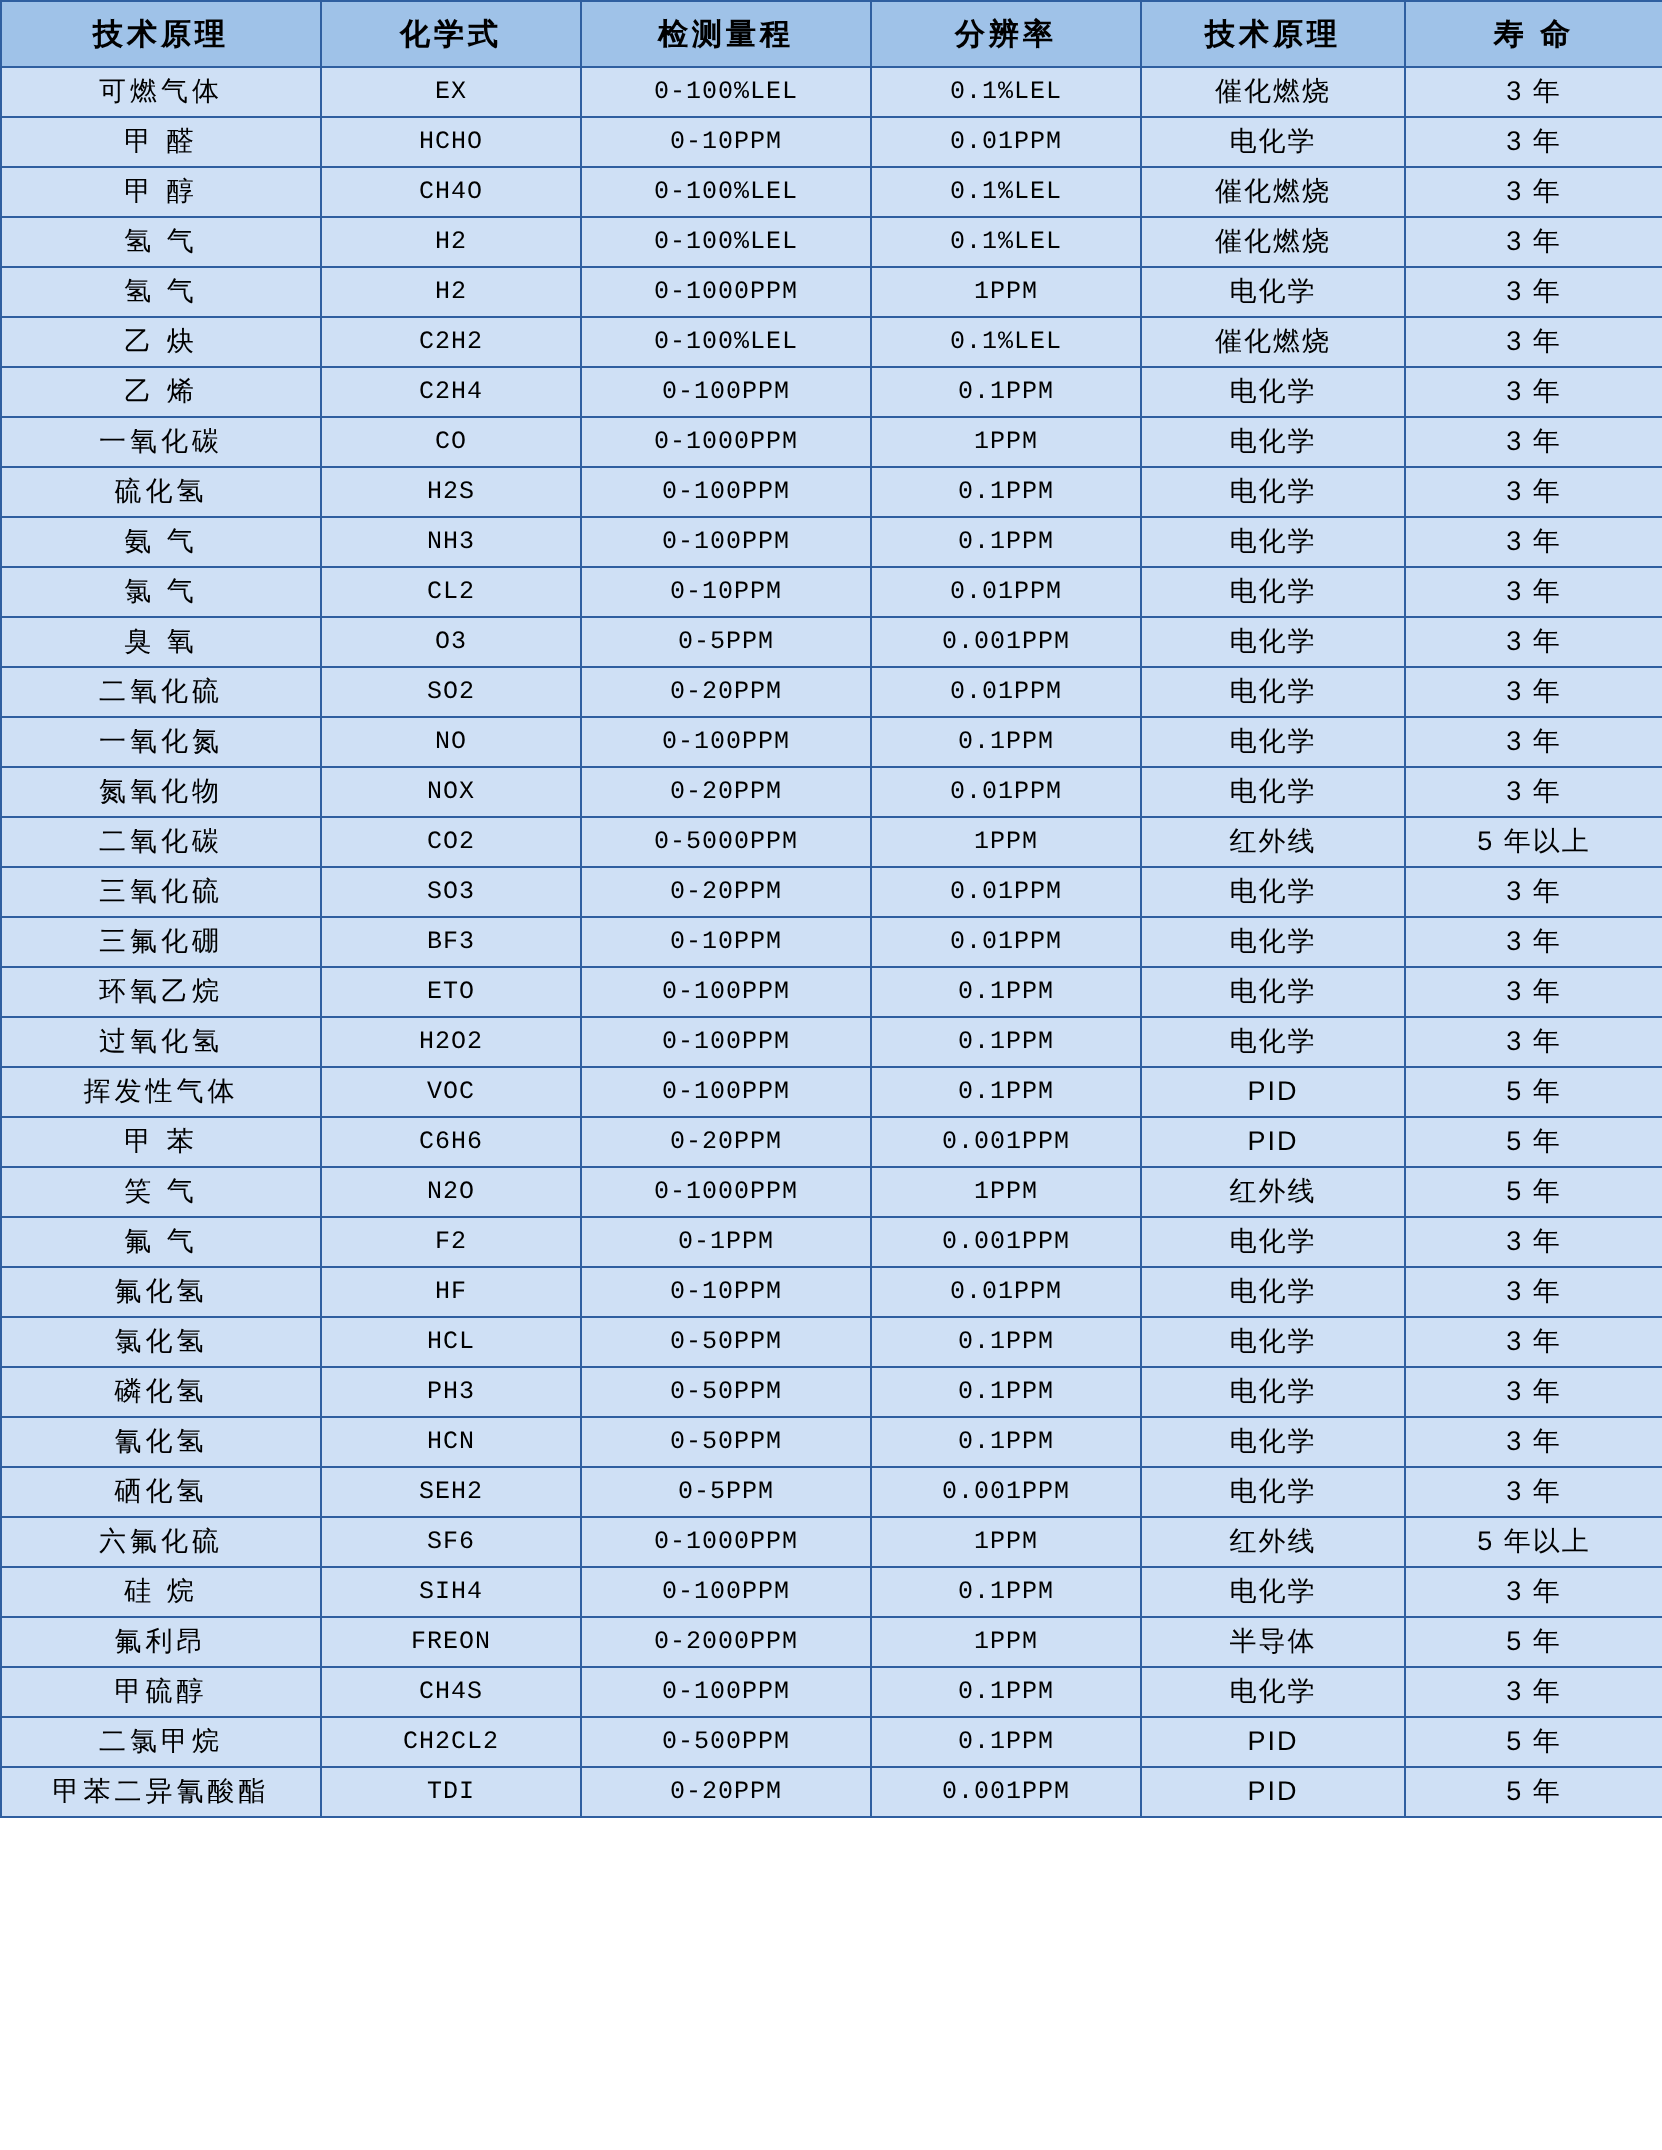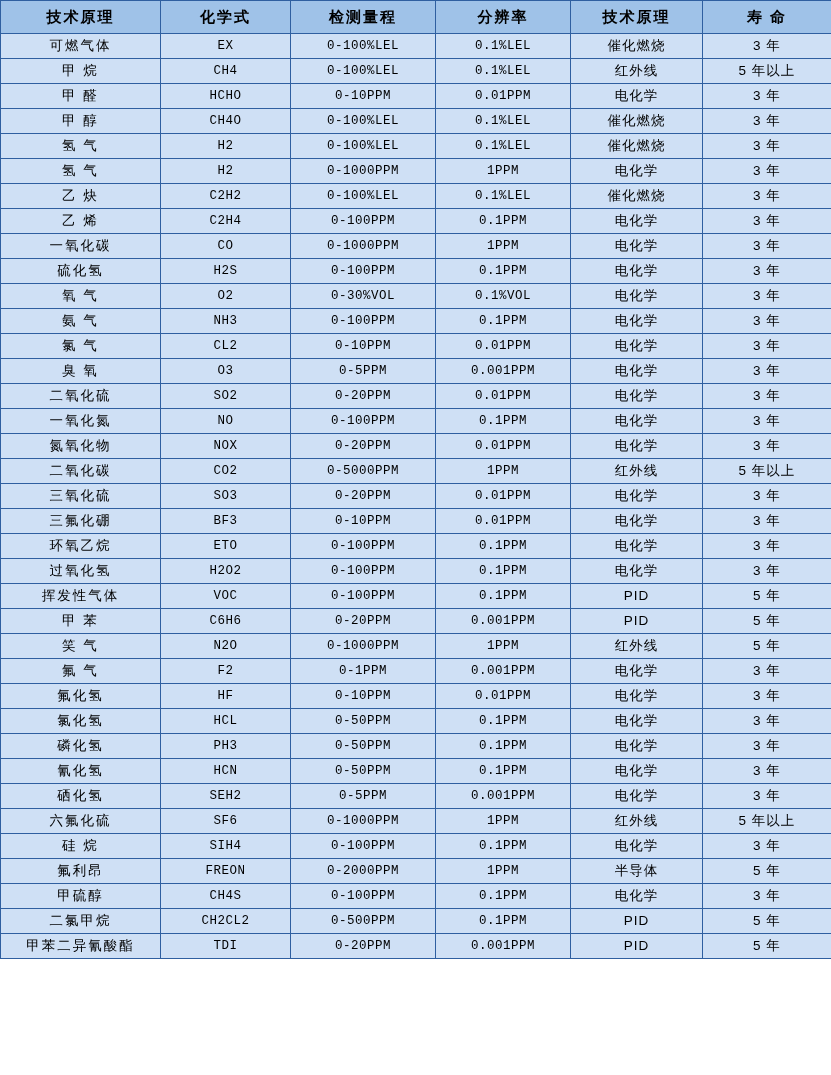--- a/index.html
+++ b/index.html
@@ -87,28 +87,20 @@
   <tbody id="table-body">
       <tr>
         <td class="name">可燃气体</td>
         <td class="formula">EX</td>
         <td class="range">0-100%LEL</td>
         <td class="res">0.1%LEL</td>
         <td class="tech">催化燃烧</td>
         <td class="life">3 年</td>
       </tr>
       <tr>
-        <td class="name">甲 烷</td>
-        <td class="formula">CH4</td>
-        <td class="range">0-100%LEL</td>
-        <td class="res">0.1%LEL</td>
-        <td class="tech">红外线</td>
-        <td class="life">5 年以上</td>
-      </tr>
-      <tr>
         <td class="name">甲 醛</td>
         <td class="formula">HCHO</td>
         <td class="range">0-10PPM</td>
         <td class="res">0.01PPM</td>
         <td class="tech">电化学</td>
         <td class="life">3 年</td>
       </tr>
       <tr>
         <td class="name">甲 醇</td>
         <td class="formula">CH4O</td>
@@ -159,28 +151,20 @@
       </tr>
       <tr>
         <td class="name">硫化氢</td>
         <td class="formula">H2S</td>
         <td class="range">0-100PPM</td>
         <td class="res">0.1PPM</td>
         <td class="tech">电化学</td>
         <td class="life">3 年</td>
       </tr>
       <tr>
-        <td class="name">氧 气</td>
-        <td class="formula">O2</td>
-        <td class="range">0-30%VOL</td>
-        <td class="res">0.1%VOL</td>
-        <td class="tech">电化学</td>
-        <td class="life">3 年</td>
-      </tr>
-      <tr>
         <td class="name">氨 气</td>
         <td class="formula">NH3</td>
         <td class="range">0-100PPM</td>
         <td class="res">0.1PPM</td>
         <td class="tech">电化学</td>
         <td class="life">3 年</td>
       </tr>
       <tr>
         <td class="name">氯 气</td>
         <td class="formula">CL2</td>

